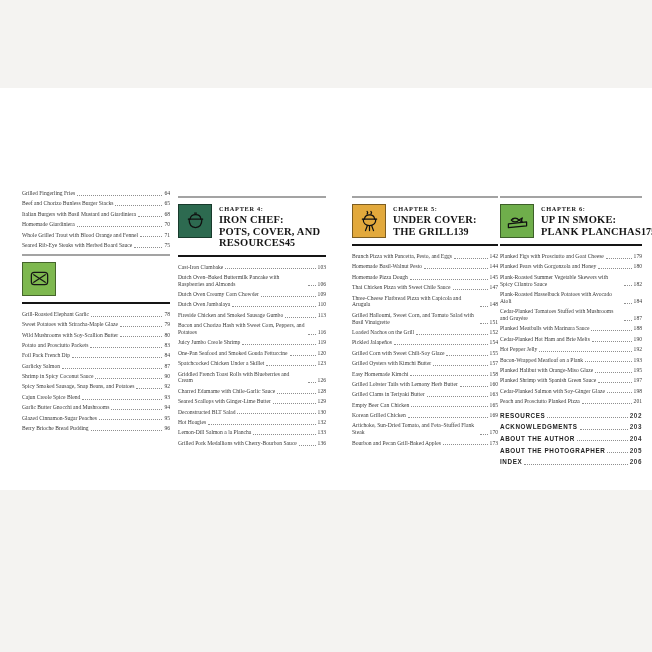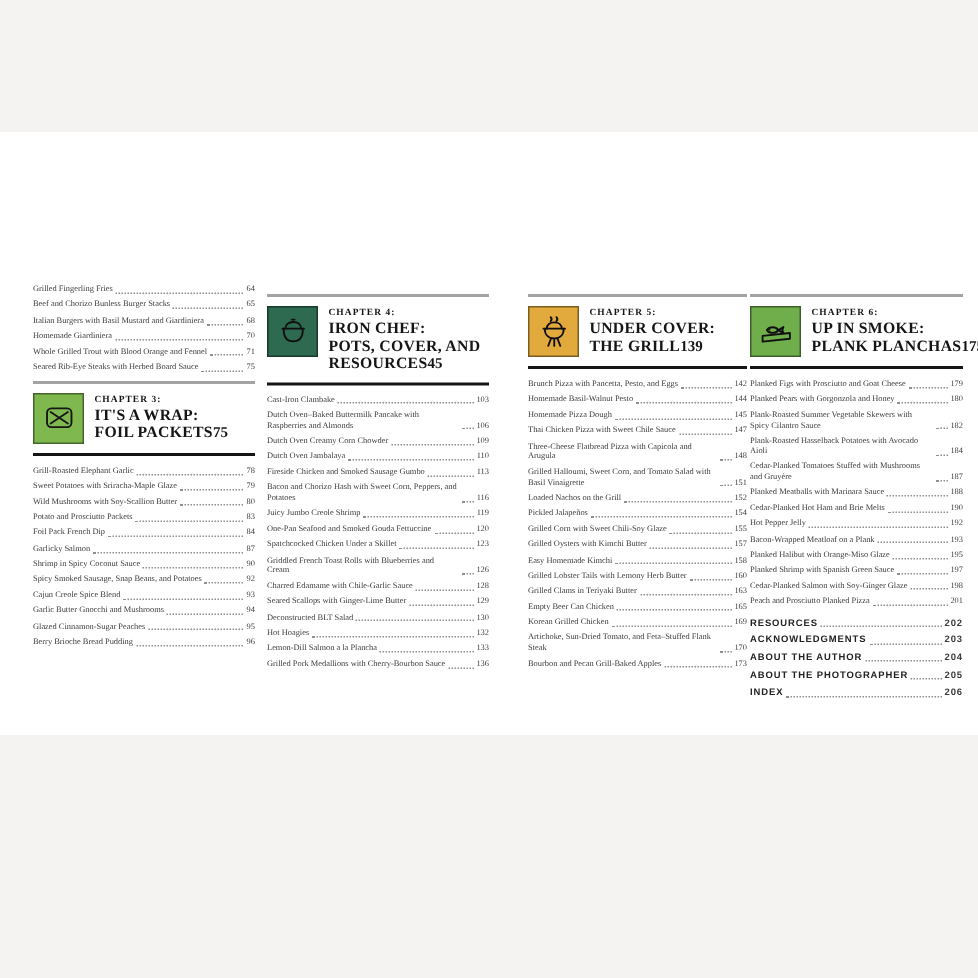--- a/index.html
+++ b/index.html
@@ -87,29 +87,20 @@
       </div>
 
     <div class="chapter-block">
       <div class="chapter-head">
         <div class="chapter-icon" style="background-color: rgb(126, 184, 79);">
           <svg width="23" height="23" viewBox="0 0 24 24" fill="none" stroke="#161616" stroke-width="1.3" stroke-linecap="round" stroke-linejoin="round">
             <rect x="3.5" y="5.5" width="17" height="13" rx="3"></rect>
             <path d="M6 8 L18 16 M18 8 L6 16"></path>
           </svg>
         </div>
-        <div class="chapter-text">
-          <div class="chapter-label">CHAPTER 3:</div>
-          <div class="chapter-line">IT'S A WRAP:</div>
-
-          <div class="chapter-lastline">
-            <span class="chapter-line">FOIL PACKETS</span>
-            <span class="chapter-page">75</span>
-          </div>
-        </div>
       </div>
     </div>
 
     <div class="toc-list">
 
         <div class="toc-item">
           <span class="toc-title">Grill-Roasted Elephant Garlic</span>
           <span class="leader"></span>
           <span class="toc-page">78</span>
         </div>

